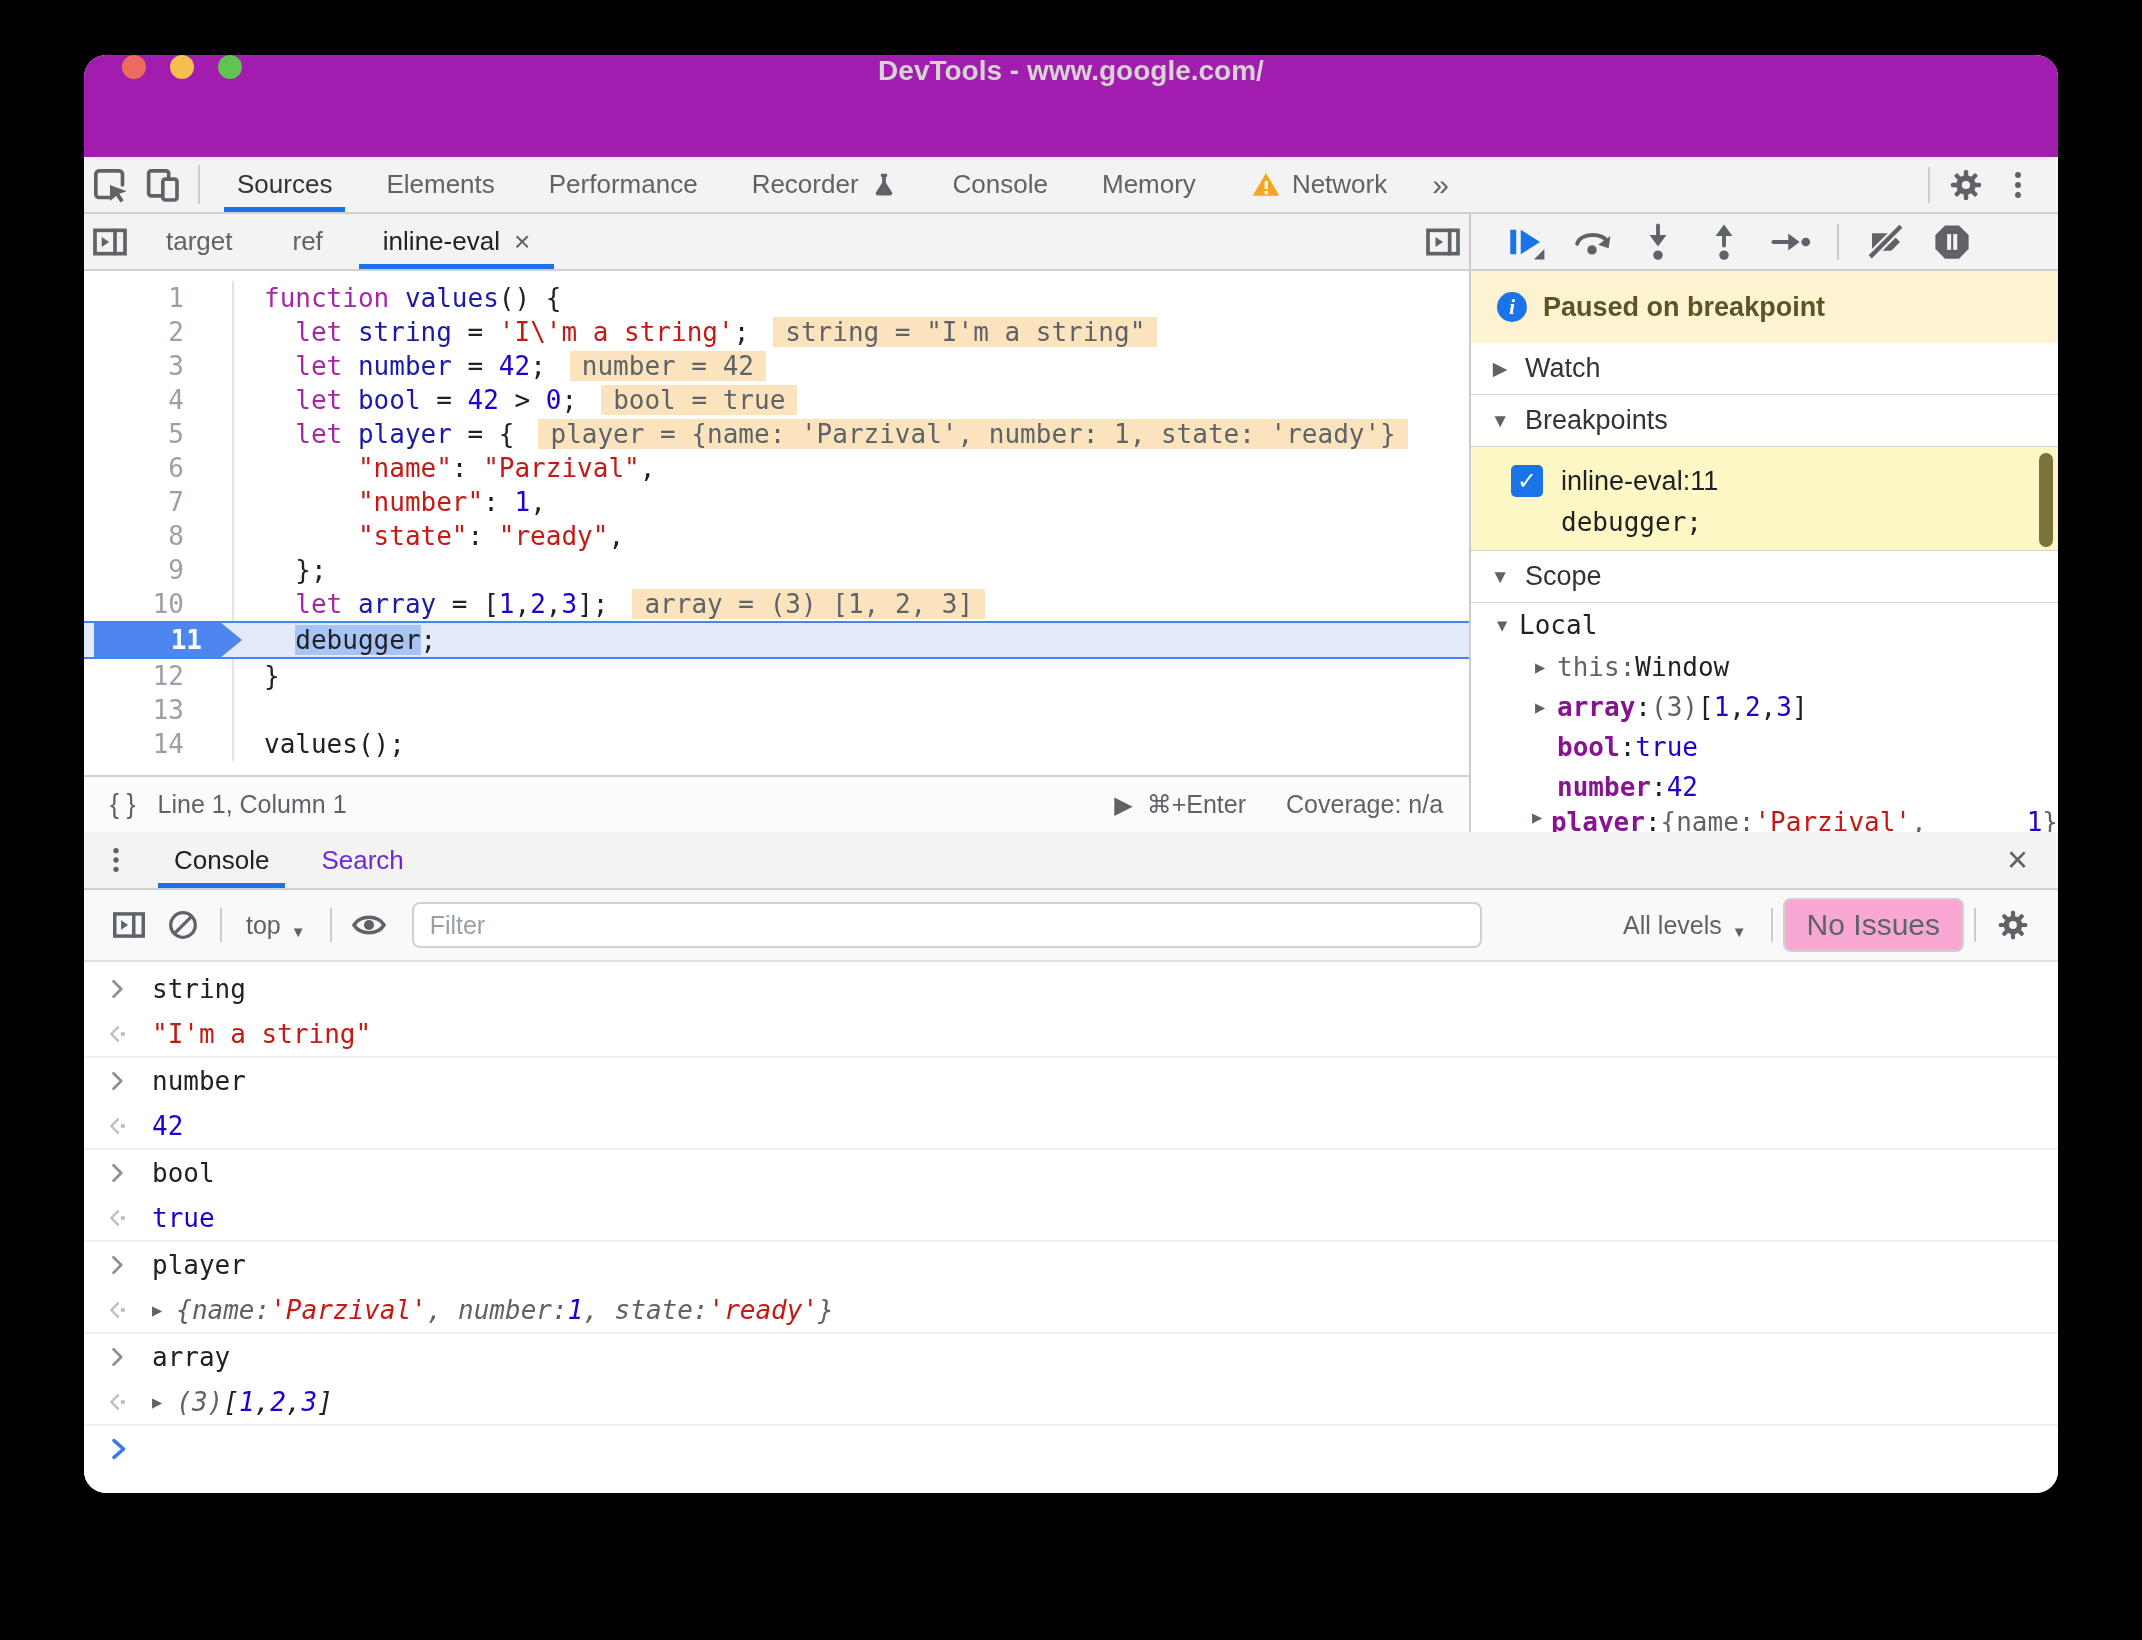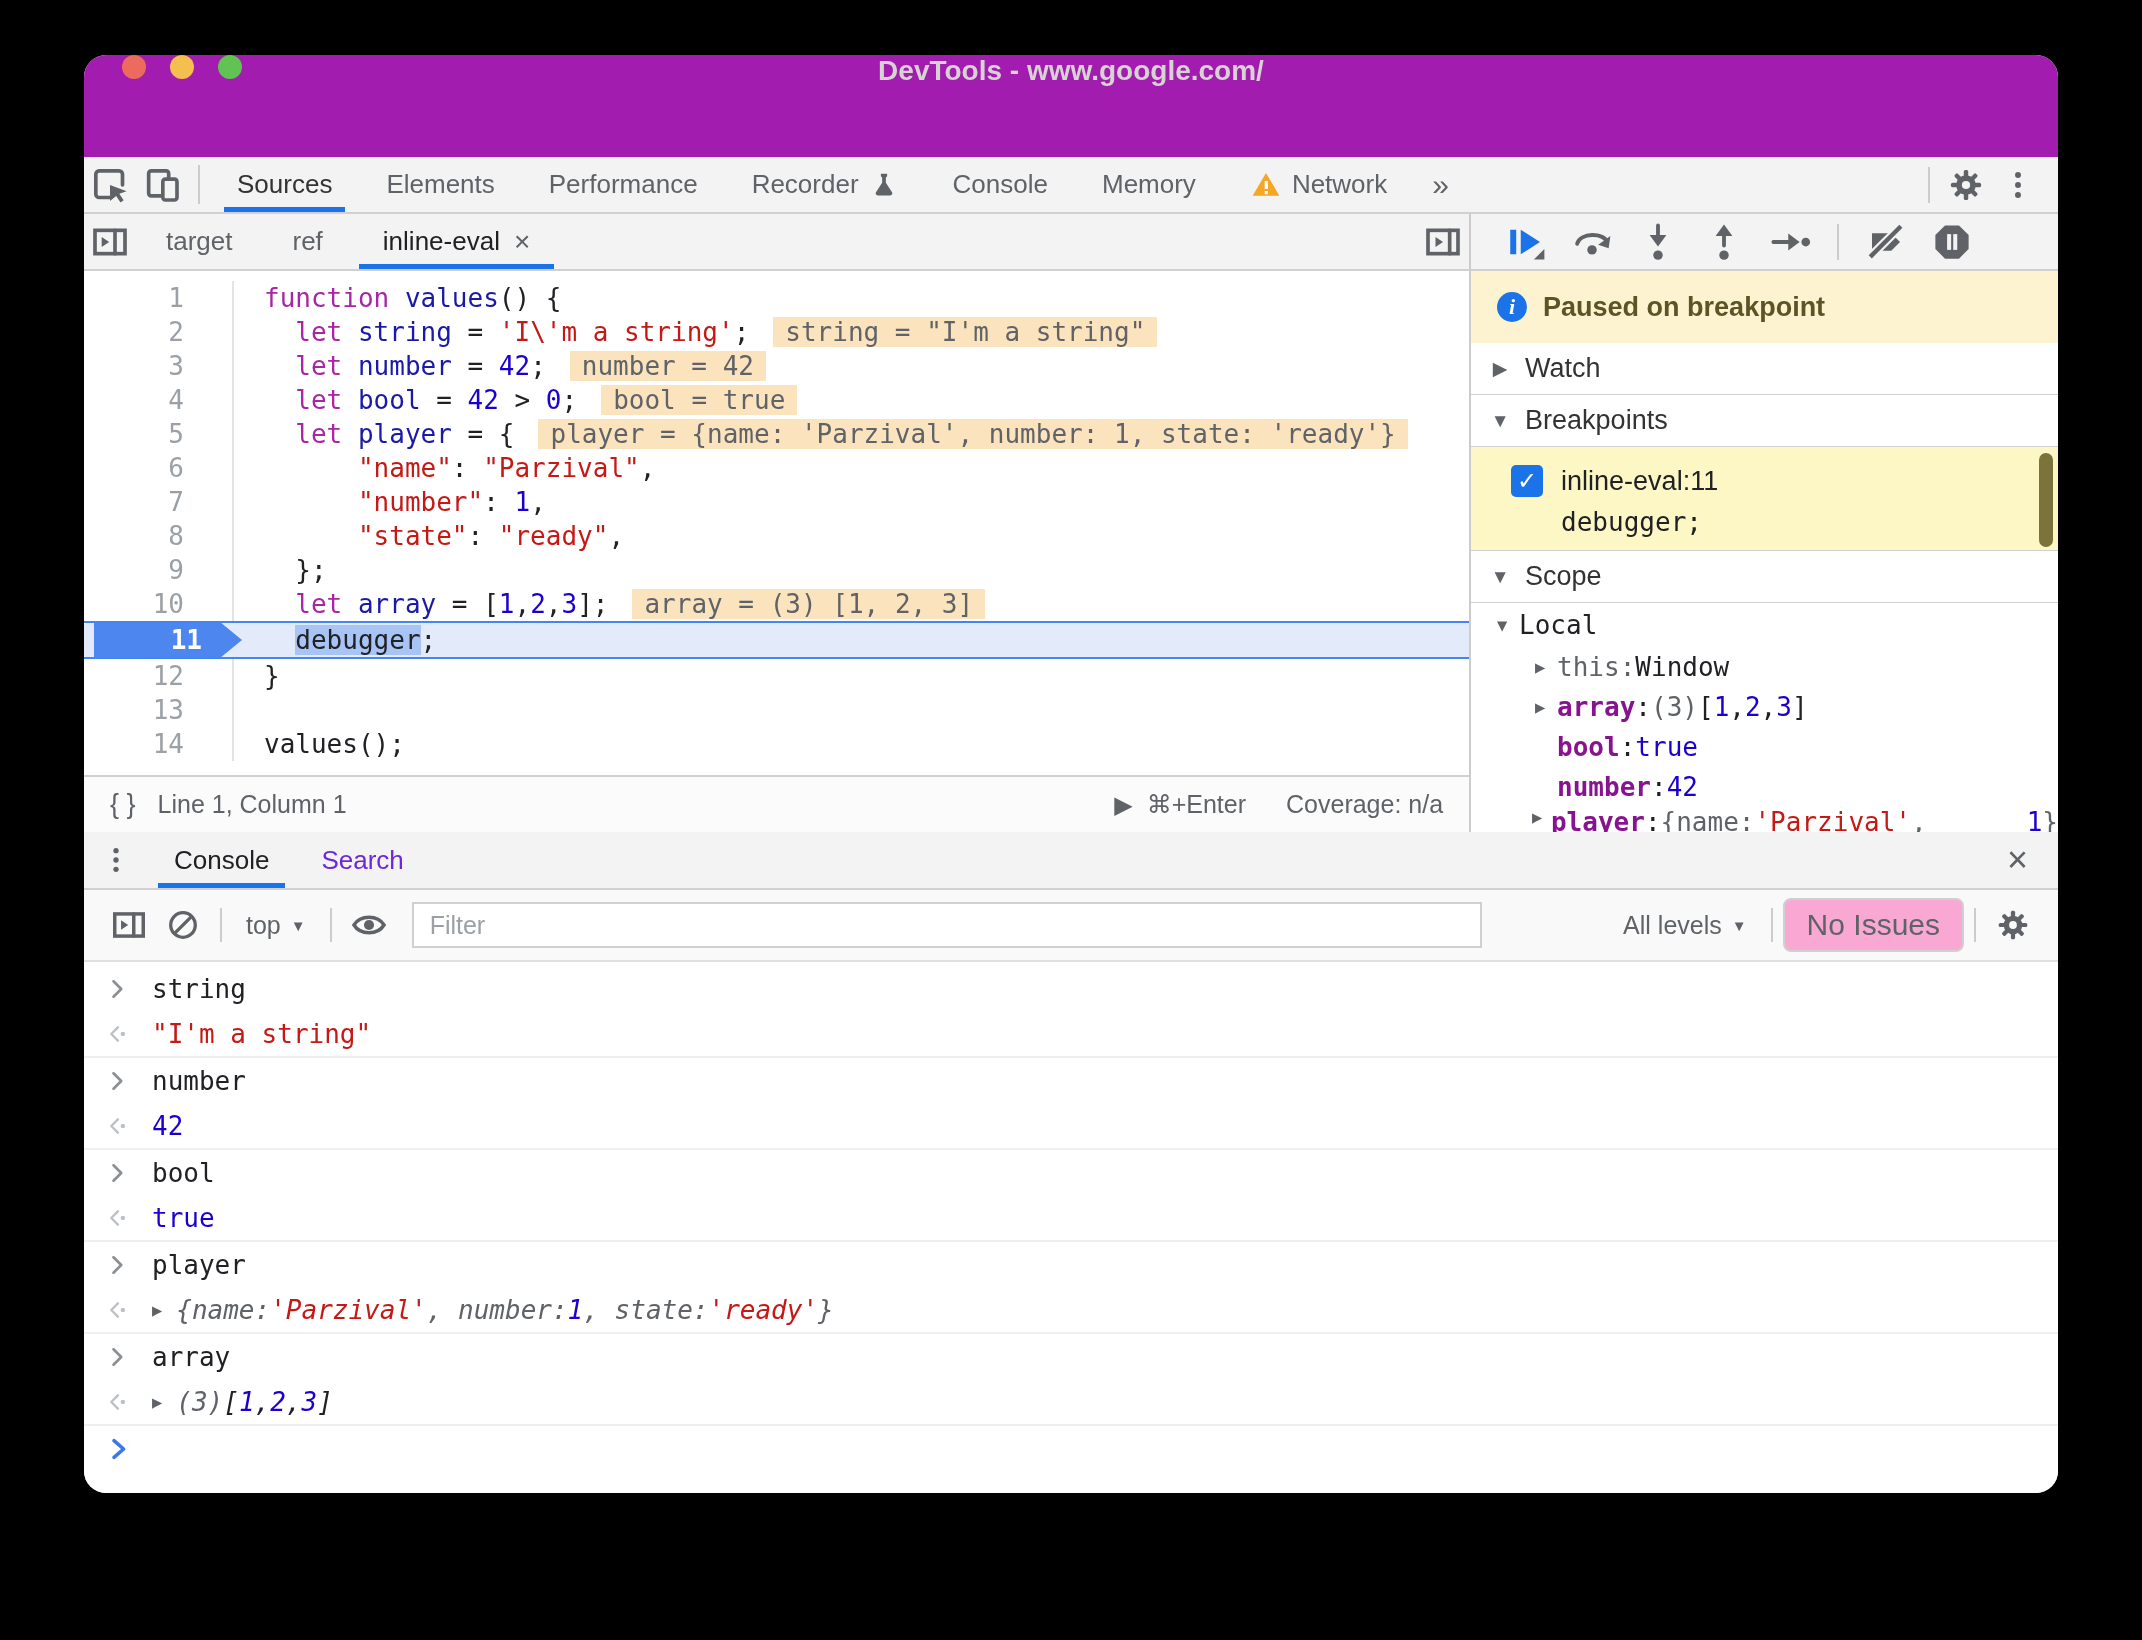--- a/index.html
+++ b/index.html
@@ -81,23 +81,23 @@
   .scope-row.clipped { height: 25px; overflow: hidden; align-items: flex-start; }
   
   .con-header { flex: 0 0 58px; background: #f3f3f3; border-bottom: 2px solid #d0d0d0; display: flex; align-items: stretch; }
   .kebab-btn { width: 64px; display: flex; align-items: center; justify-content: center; }
   .con-tab { position: relative; display: flex; align-items: center; padding: 0 26px; font-size: 26px; color: #6d28d9; }
   .con-tab.active { color: #202124; }
   .con-tab.active::after { content:""; position: absolute; left: 10px; right: 10px; bottom: 0; height: 5px; background: #1a73e8; }
   .con-close { margin-left: auto; display: flex; align-items: center; padding: 0 30px; font-size: 36px; color: #5f6368; }
   .con-toolbar { flex: 0 0 72px; background: #f9f9f9; border-bottom: 2px solid #e0e0e0; display: flex; align-items: center; padding: 0 18px; }
   .ct-btn { width: 54px; height: 48px; display: flex; align-items: center; justify-content: center; }
-  .ct-label { font-size: 25px; color: #5f6368; display: flex; align-items: center; gap: 10px; padding: 0 14px; }
+  .ct-label { font-size: 25px; color: #5f6368; display: flex; align-items: flex-end; gap: 10px; padding: 0 14px; }
   .ct-caret { font-size: 15px; color: #5f6368; }
-  .filter-input { width: 1070px; height: 46px; margin-left: 16px; border: 2px solid #d0d0d0; border-radius: 0; font-size: 25px; color: #202124; padding: 0 16px; outline: none; background: #fff; }
+  .filter-input { width: 1070px; height: 46px; margin-left: 16px; border: 2px solid #d0d0d0; border-radius: 8px; font-size: 25px; color: #202124; padding: 0 16px; outline: none; background: #fff; }
   .filter-input::placeholder { color: #9aa0a6; }
   .ct-right { margin-left: auto; display: flex; align-items: center; }
   .no-issues { border: 2px solid #d0d0d0; border-radius: 8px; padding: 8px 22px; font-size: 30px; color: #5f6368; background: #f9a8d4; }
   .con-log { flex: 1; background: #fff; overflow: hidden; font-family: "DejaVu Sans Mono", monospace; font-size: 26px; padding-top: 4px; }
   .con-row { display: flex; align-items: center; min-height: 46px; padding-left: 24px; }
   .con-row.result { border-bottom: 2px solid #f0f0f0; }
   .con-icon { width: 44px; display: flex; align-items: center; }
   .con-row .expander { color: #5f6368; font-size: 17px; margin-right: 14px; }
   .con-row.italic .seg { font-style: italic; }
   svg .st { stroke: #5f6368; fill: none; stroke-width: 2.2; stroke-linecap: round; }

